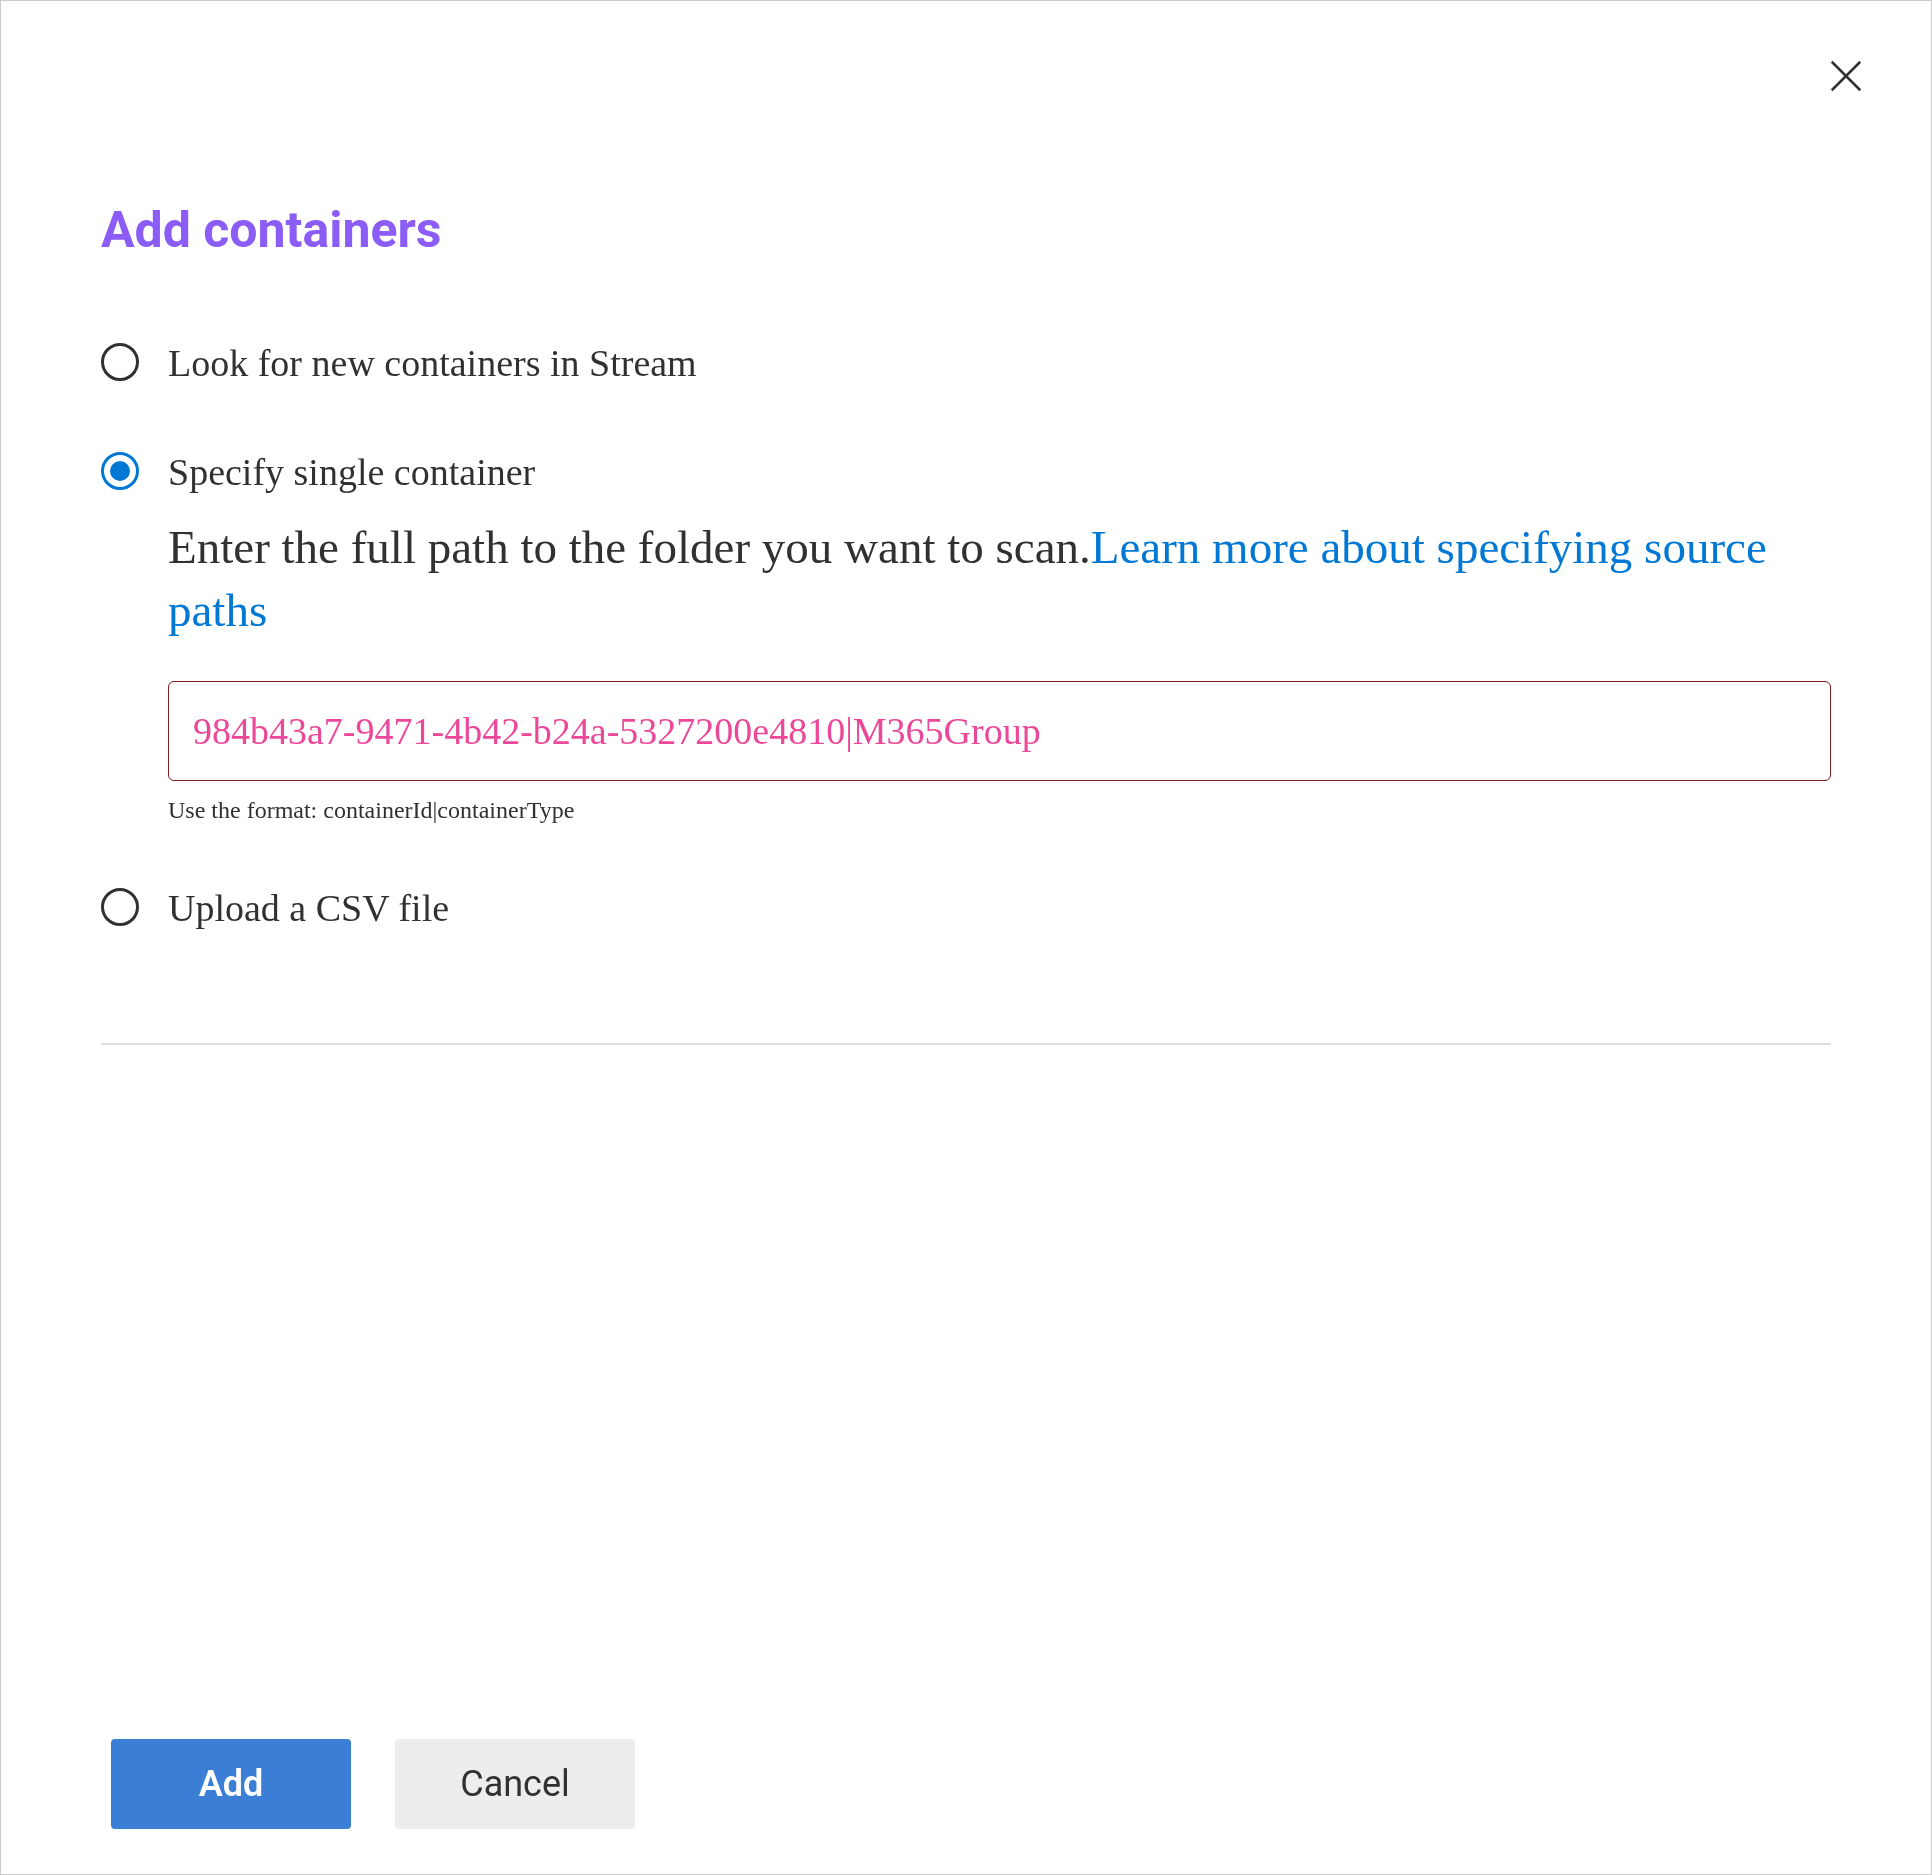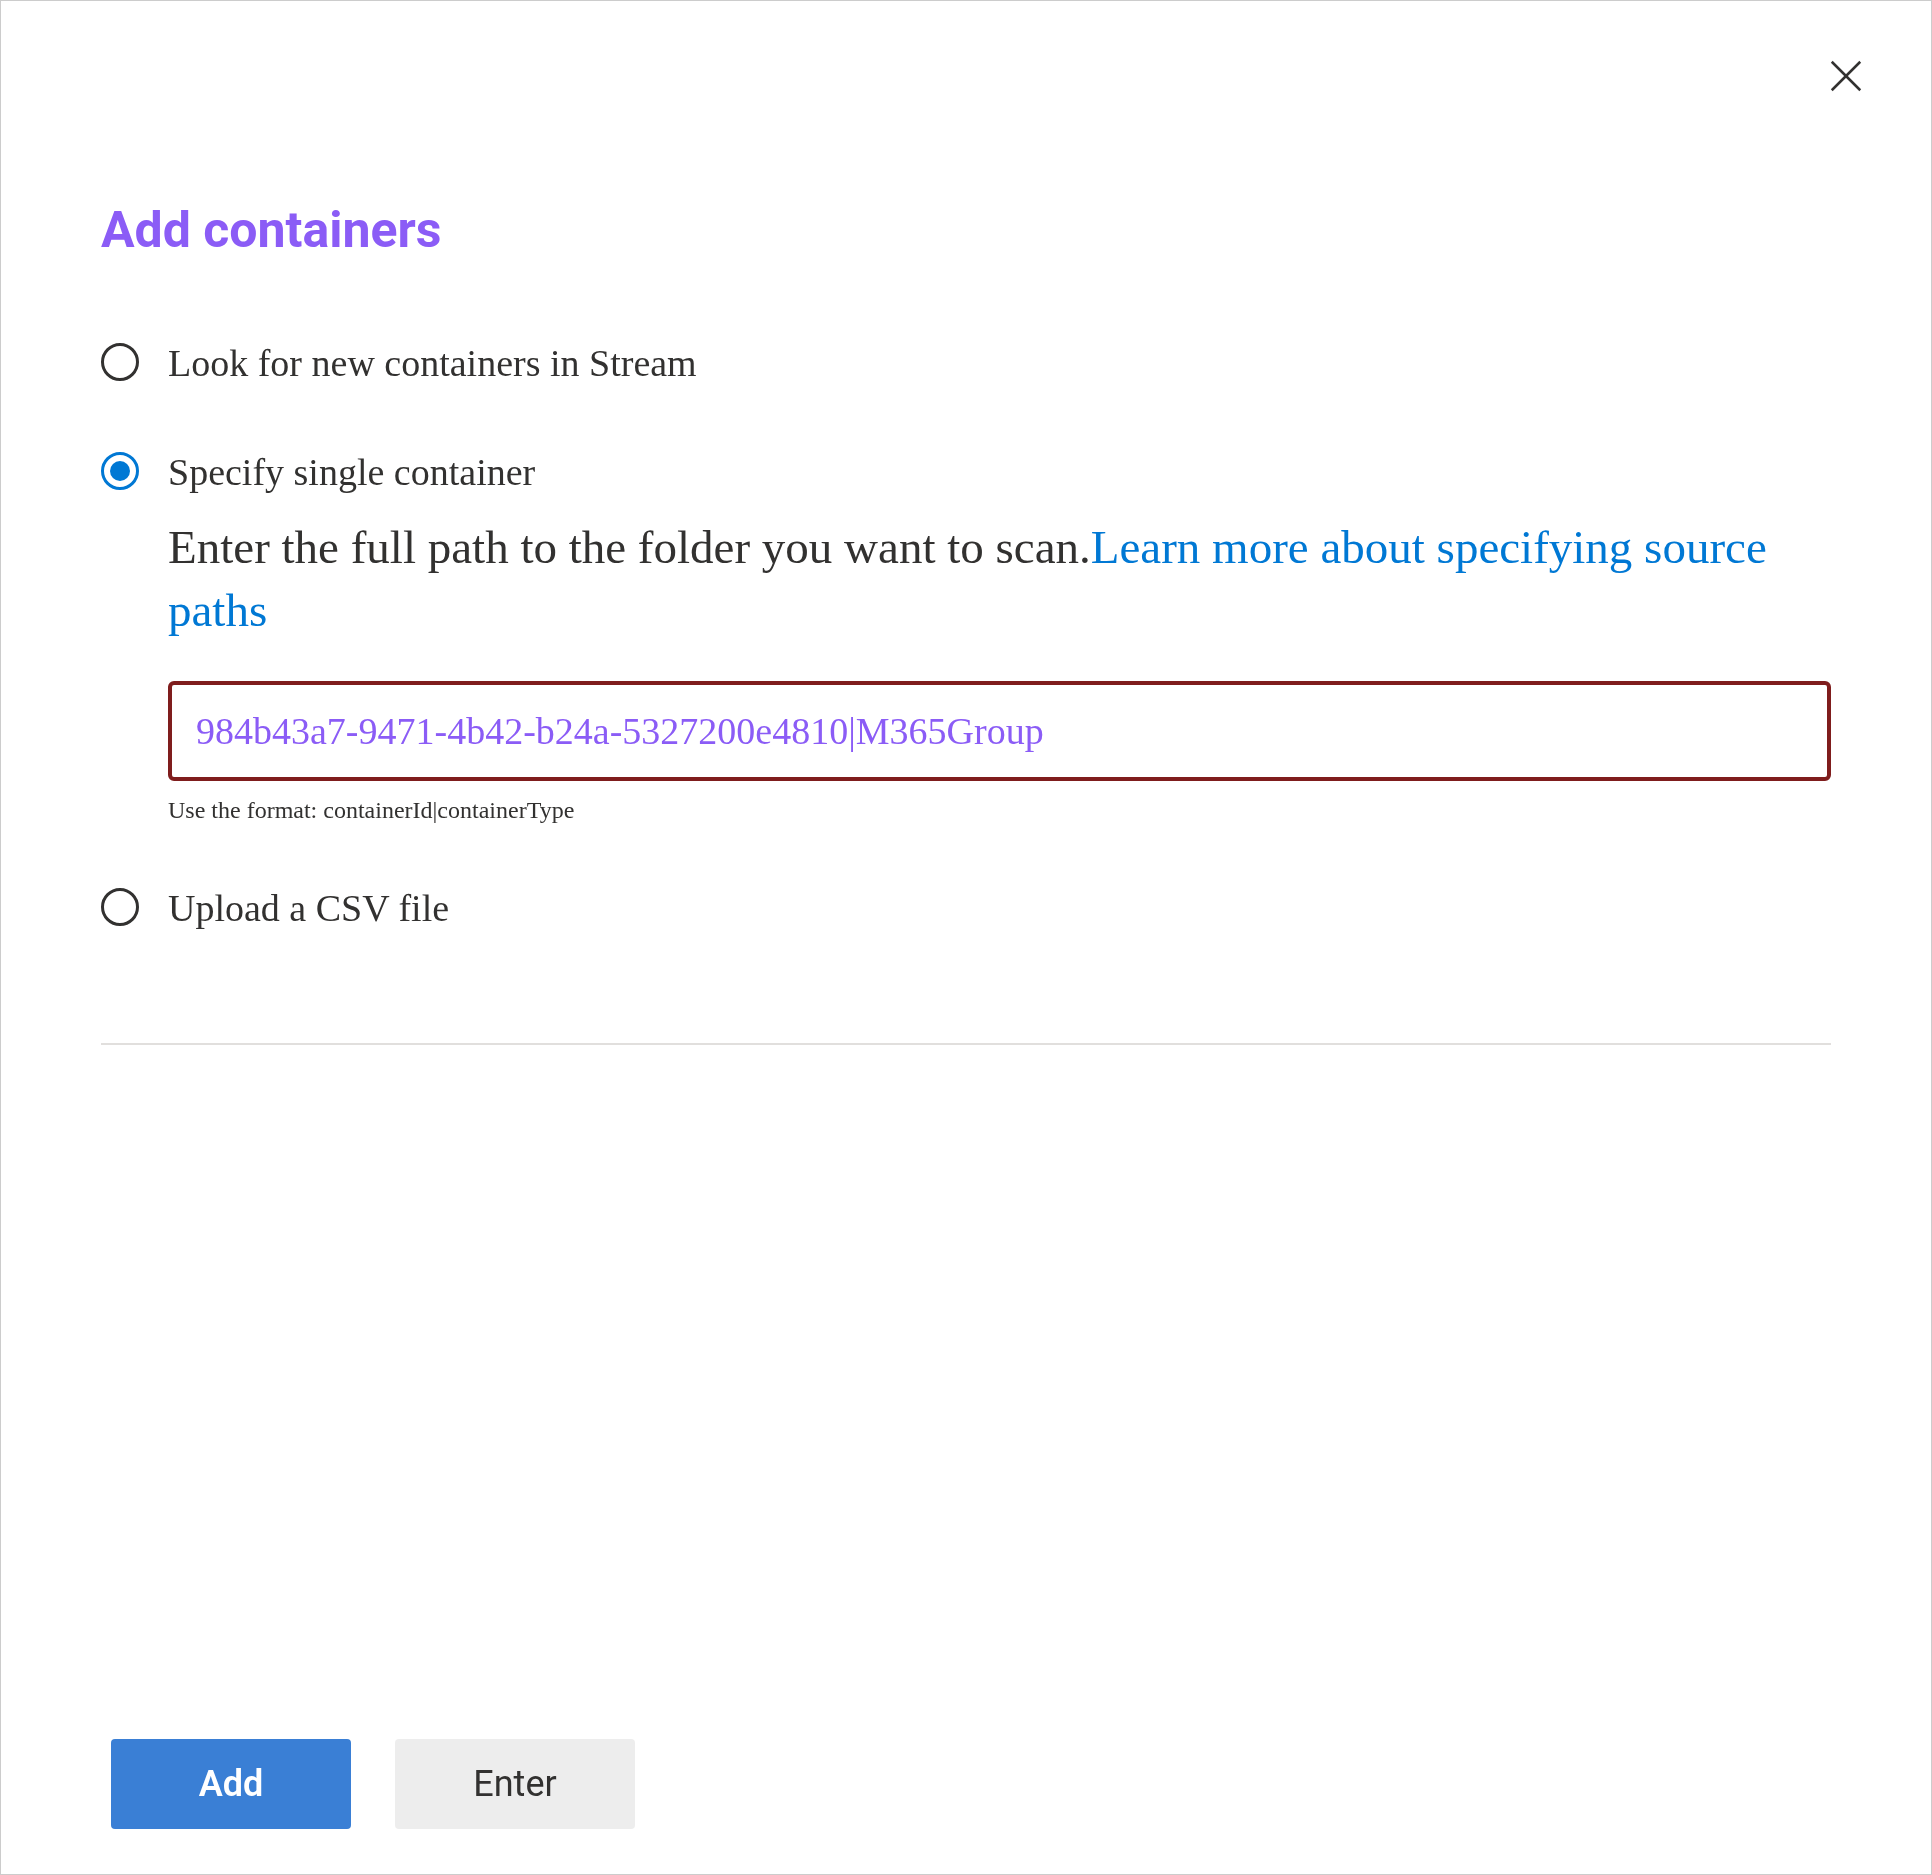--- a/index.html
+++ b/index.html
@@ -97,26 +97,26 @@
       color: #0078d4;
       text-decoration: none;
     }
     .input-row {
       margin-top: 38px;
     }
     .text-input {
       width: 1680px;
       max-width: 100%;
       height: 100px;
-      border: 4px solid #7f1d1d;
+      border: 1px solid #7f1d1d;
       border-radius: 6px;
       font-size: 38px;
       padding: 0 24px;
       font-family: inherit;
-      color: #8b5cf6;
+      color: #ec4899;
       outline: none;
     }
     .input-hint {
       font-size: 24px;
       color: #323130;
       margin-top: 16px;
     }
     .divider {
       border: none;
       border-top: 2px solid #e1dfdd;
@@ -218,16 +218,16 @@
       </div>
     </div>
 
   </div>
 
   <hr class="divider">
 
 
   <div class="footer">
     <button class="btn btn-primary">Add</button>
-    <button class="btn btn-secondary">Enter</button>
+    <button class="btn btn-secondary">Cancel</button>
   </div>
 
 </div>
 
 </body></html>

